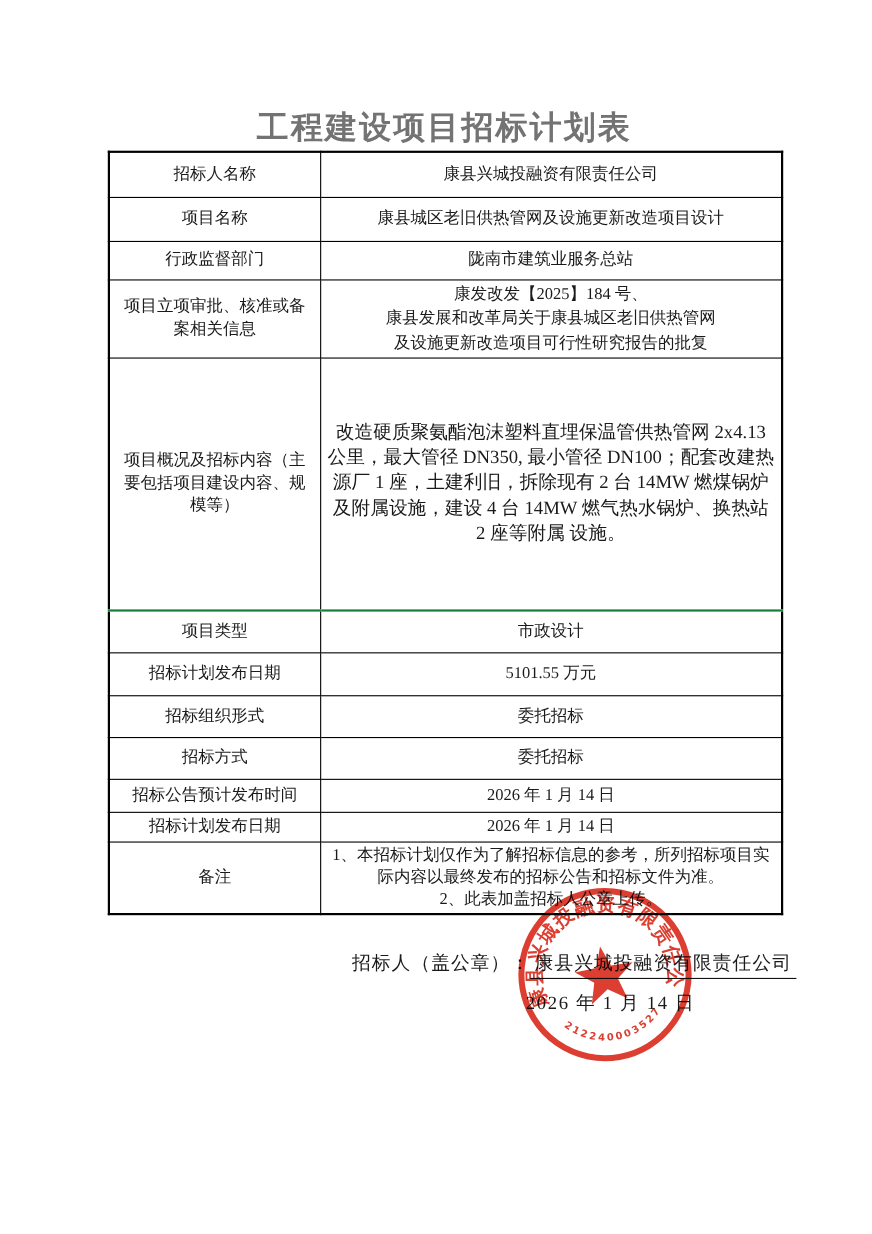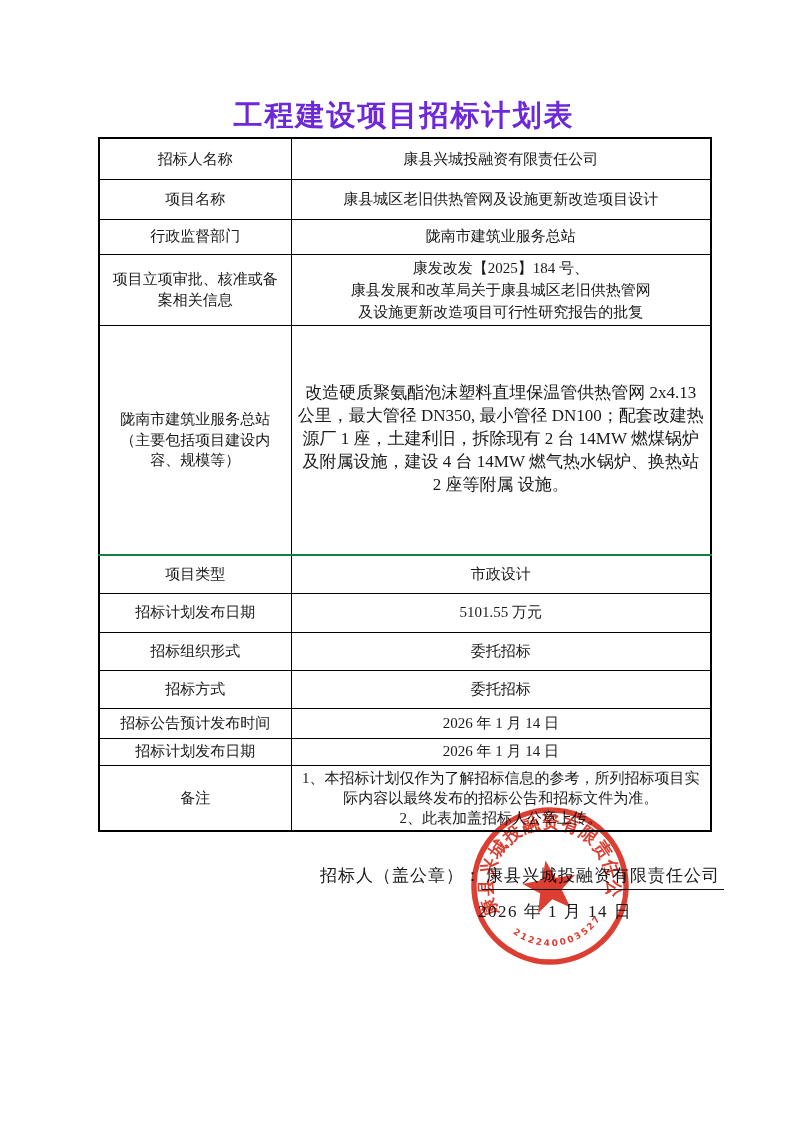--- a/index.html
+++ b/index.html
@@ -16,21 +16,21 @@
   }
   .doc-title {
     position: absolute;
     top: 96px;
     left: 98px;
     width: 612px;
     text-align: center;
     font-size: 29px;
     font-weight: bold;
     letter-spacing: 2px;
-    color: #6d28d9;
+    color: #737373;
   }
   table.plan-table {
     position: absolute;
     top: 137px;
     left: 98px;
     width: 612px;
     border-collapse: collapse;
     table-layout: fixed;
     border: 2px solid #000;
     font-size: 15px;
@@ -135,21 +135,21 @@
       </tr>
       <tr class="r4">
         <td class="label-cell">项目立项审批、核准或备案相关信息</td>
         <td class="multi-line">
           <div>康发改发【2025】184 号、</div>
           <div>康县发展和改革局关于康县城区老旧供热管网</div>
           <div>及设施更新改造项目可行性研究报告的批复</div>
         </td>
       </tr>
       <tr class="r5">
-        <td class="label-cell">陇南市建筑业服务总站（主要包括项目建设内容、规模等）</td>
+        <td class="label-cell">项目概况及招标内容（主要包括项目建设内容、规模等）</td>
         <td class="value-para">改造硬质聚氨酯泡沫塑料直埋保温管供热管网 2x4.13 公里，最大管径 DN350, 最小管径 DN100；配套改建热源厂 1 座，土建利旧，拆除现有 2 台 14MW 燃煤锅炉 及附属设施，建设 4 台 14MW 燃气热水锅炉、换热站 2 座等附属 设施。</td>
       </tr>
       <tr class="r6 thick-top">
         <td class="label-cell">项目类型</td>
         <td>市政设计</td>
       </tr>
       <tr class="r7">
         <td class="label-cell">招标计划发布日期</td>
         <td>5101.55 万元</td>
       </tr>

